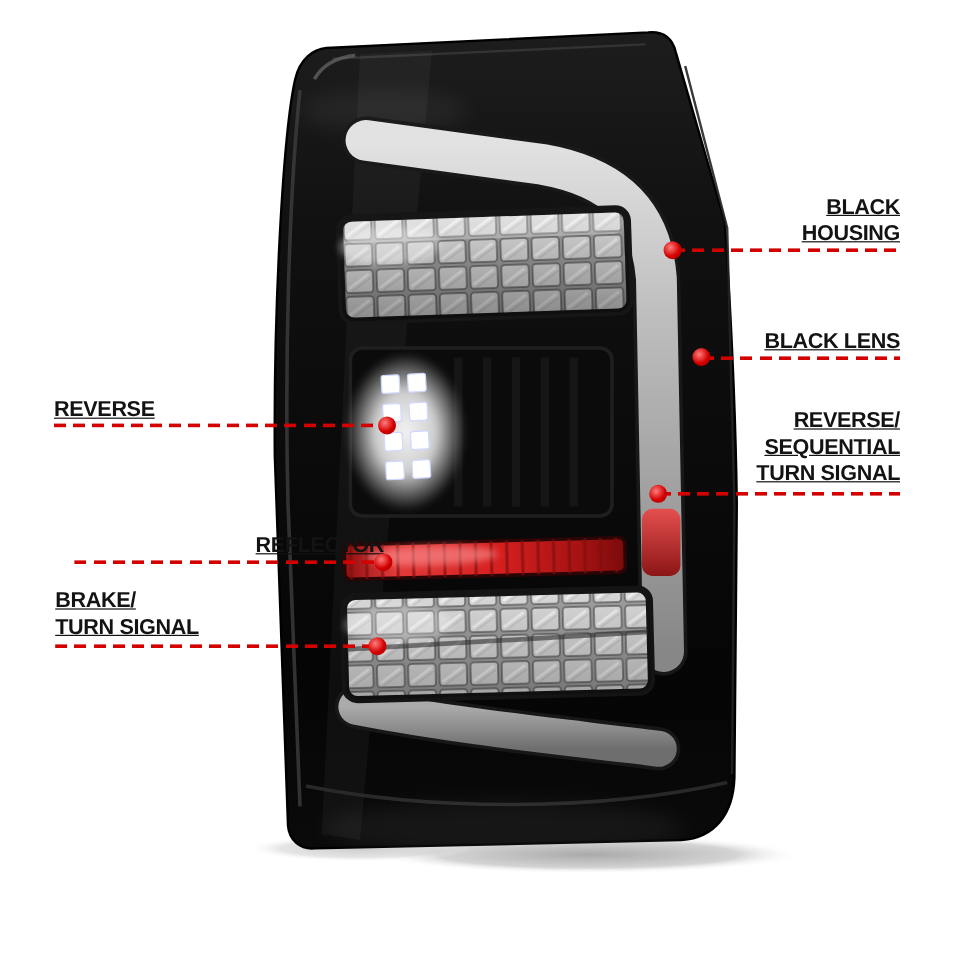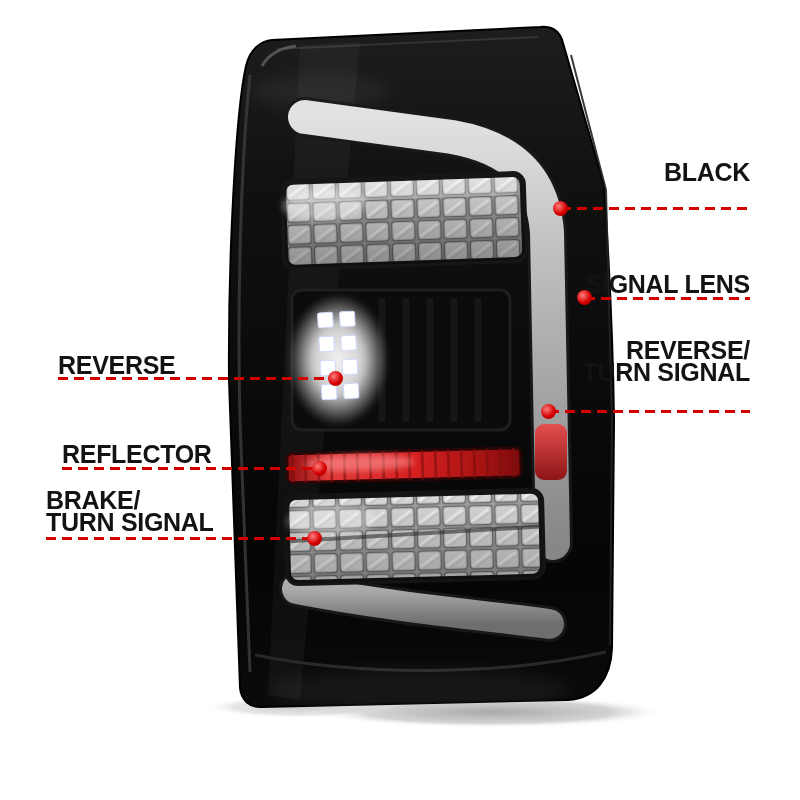--- a/index.html
+++ b/index.html
@@ -4,37 +4,37 @@
 <style>
   html,body{margin:0;padding:0;}
   body{
     width:800px;height:800px;background:#ffffff;
     font-family:"Liberation Sans","DejaVu Sans",sans-serif;
   }
   .stage{position:relative;width:800px;height:800px;overflow:hidden;background:#ffffff;}
   svg.lamp{position:absolute;left:0;top:0;width:800px;height:800px;}
 
   .callout{position:absolute;color:var(--label-text,#131313);}
-  .callout .lines{font-weight:700;font-size:25px;line-height:22px;letter-spacing:-0.3px;}
+  .callout .lines{font-weight:700;font-size:18px;line-height:22px;letter-spacing:-0.3px;text-decoration:underline;}
   .callout.right .lines{text-align:right;}
   .lead{
     position:absolute;height:3px;
     background:repeating-linear-gradient(90deg,var(--accent,#d40000) 0 10px,transparent 10px 16px);
   }
   .dot{
     position:absolute;width:15px;height:15px;border-radius:50%;
     background:radial-gradient(circle at 38% 35%,#ff7d7d,var(--accent,#d40000) 55%,#9d0000 100%);
   }
 
   
-  .co-reverse{left:58px;top:330px;width:278px;margin-top:24px;}
+  .co-reverse{left:45px;top:330px;width:278px;}
   .co-reverse .lead{left:0;top:23px;width:278px;}
   .co-reverse .dot{left:270px;top:17px;}
 
-  .co-reflector{left:62px;top:443px;width:258px;}
+  .co-reflector{left:62px;top:443px;width:258px;text-align:right;}
   .co-reflector .lead{left:0;top:24px;width:258px;}
   .co-reflector .dot{left:250px;top:18px;}
 
   .co-brake{left:46px;top:489px;width:269px;}
   .co-brake .lead{left:0;top:48px;width:269px;}
   .co-brake .dot{left:261px;top:42px;}
 
   
   .co-black{left:561px;top:161px;width:189px;}
   .co-black .lines{width:189px;}
@@ -199,35 +199,37 @@
       <div>BRAKE/</div>
       <div>TURN SIGNAL</div>
     </div>
     <div class="lead"></div>
     <div class="dot"></div>
   </div>
 
   <div class="callout right co-black">
     <div class="lines">
       <div>BLACK</div>
+      <div>HOUSING</div>
     </div>
     <div class="lead"></div>
     <div class="dot"></div>
   </div>
 
   <div class="callout right co-smoke">
     <div class="lines">
-      <div>SIGNAL LENS</div>
+      <div>BLACK LENS</div>
     </div>
     <div class="lead"></div>
     <div class="dot"></div>
   </div>
 
   <div class="callout right co-running">
     <div class="lines">
       <div>REVERSE/</div>
+      <div>SEQUENTIAL</div>
       <div>TURN SIGNAL</div>
     </div>
     <div class="lead"></div>
     <div class="dot"></div>
   </div>
 
 </div>
 
 </body></html>

